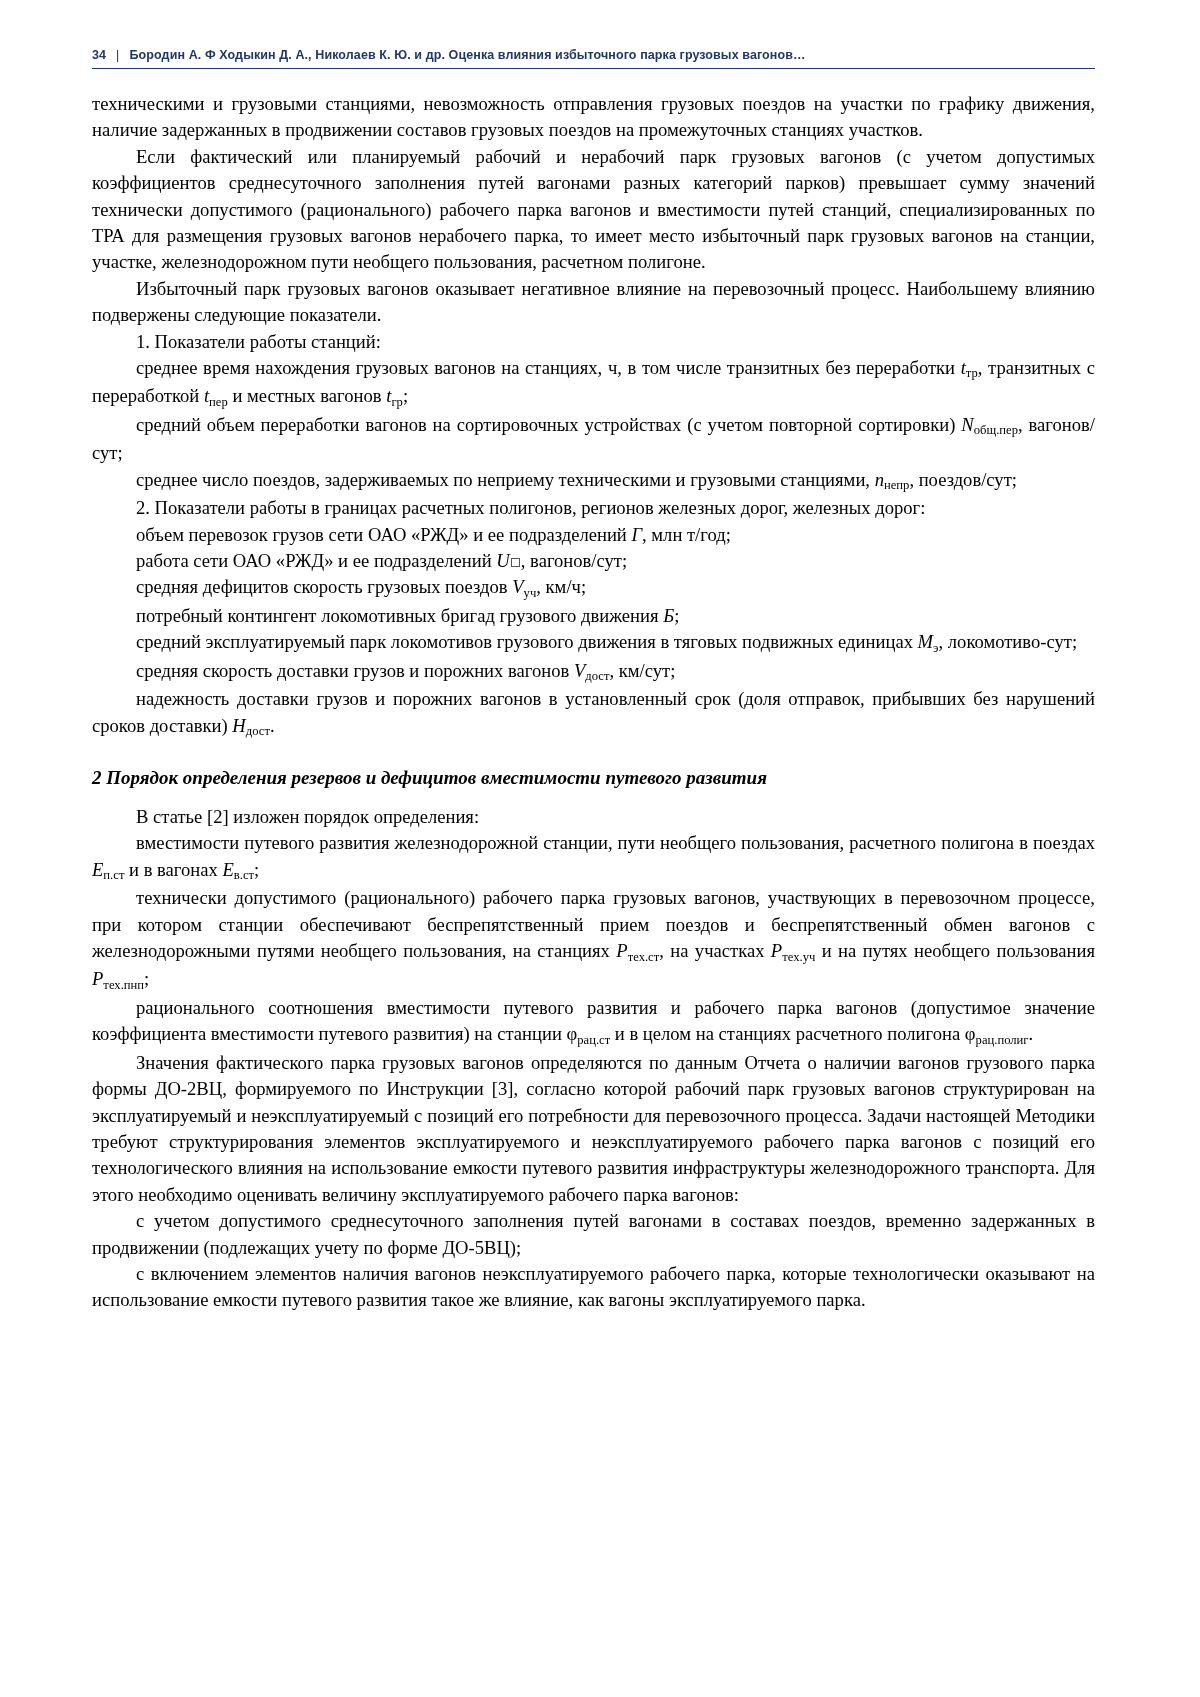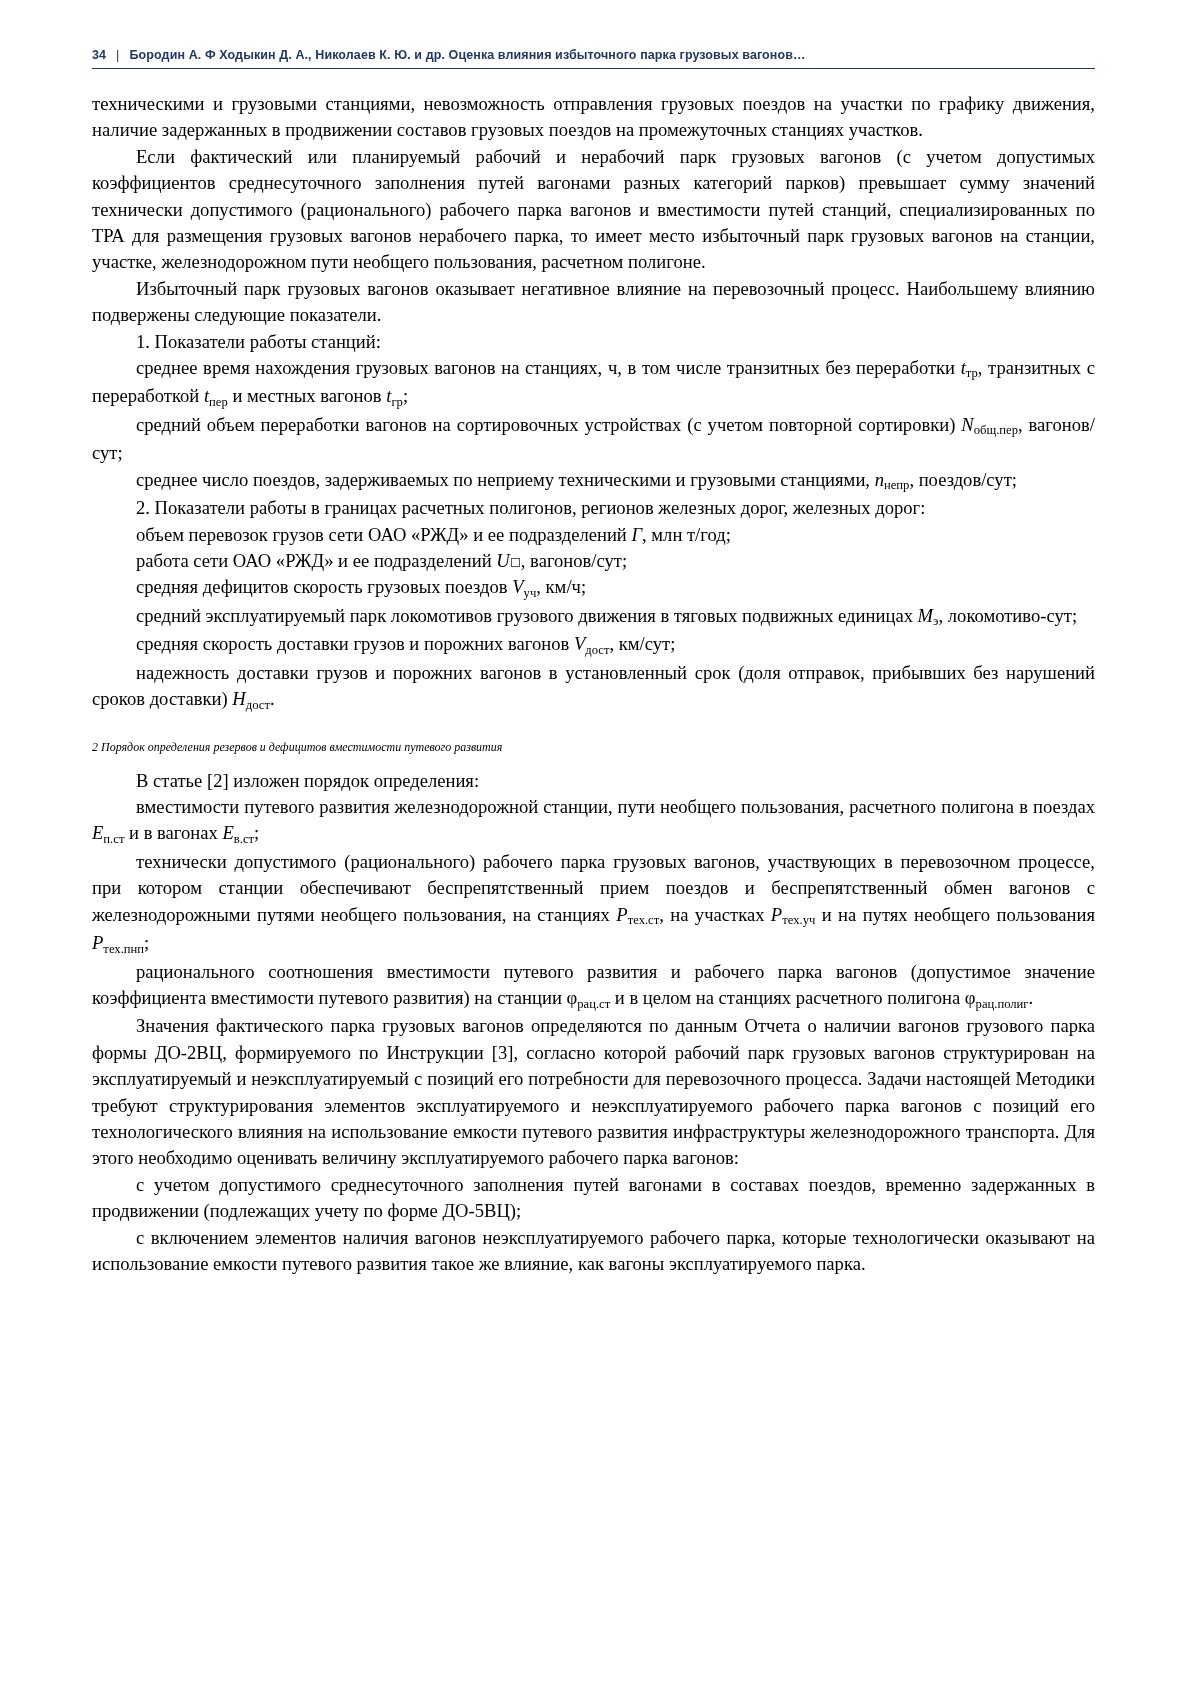--- a/index.html
+++ b/index.html
@@ -61,23 +61,23 @@
     text-align: justify;
     text-justify: inter-word;
   }
   p.ind {
     text-indent: 44px;
   }
   p.noind {
     text-indent: 0;
   }
   .sec-head {
-    font-weight: normal;
+    font-weight: bold;
     font-style: italic;
-    font-size: 12px;
+    font-size: 19px;
     margin: 24px 0 12px 0;
     text-indent: 0;
     text-align: left;
   }
   i.it { font-style: italic; }
   sub {
     font-size: 0.68em;
     vertical-align: -0.28em;
     margin-top: 24px;
   }
@@ -120,20 +120,21 @@
 
 
     <p class="ind">2. Показатели работы в границах расчетных полигонов, регионов железных дорог, железных дорог:</p>
 
     <p class="ind"><span>объем перевозок грузов сети ОАО «РЖД» и ее подразделений </span><i class="it">Г</i><span>, млн т/год;</span></p>
 
     <p class="ind"><span>работа сети ОАО «РЖД» и ее подразделений </span><i class="it">U</i><span class="box"></span><span>, вагонов/сут;</span></p>
 
     <p class="ind"><span>средняя дефицитов скорость грузовых поездов </span><i class="it">V</i><sub>уч</sub><span>, км/ч;</span></p>
 
+    <p class="ind"><span>потребный контингент локомотивных бригад грузового движения </span><i class="it">Б</i><span>;</span></p>
 
     <p class="ind"><span>средний эксплуатируемый парк локомотивов грузового движения в тяговых подвижных единицах </span><i class="it">М</i><sub>э</sub><span>, локомотиво-сут;</span></p>
 
     <p class="ind"><span>средняя скорость доставки грузов и порожних вагонов </span><i class="it">V</i><sub>дост</sub><span>, км/сут;</span></p>
 
     <p class="ind"><span>надежность доставки грузов и порожних вагонов в установленный срок (доля отправок, прибывших без нарушений сроков доставки) </span><i class="it">Н</i><sub>дост</sub><span>.</span></p>
 
     <p class="sec-head">2 Порядок определения резервов и дефицитов вместимости путевого развития</p>
 
     <p class="ind">В статье [2] изложен порядок определения:</p>

